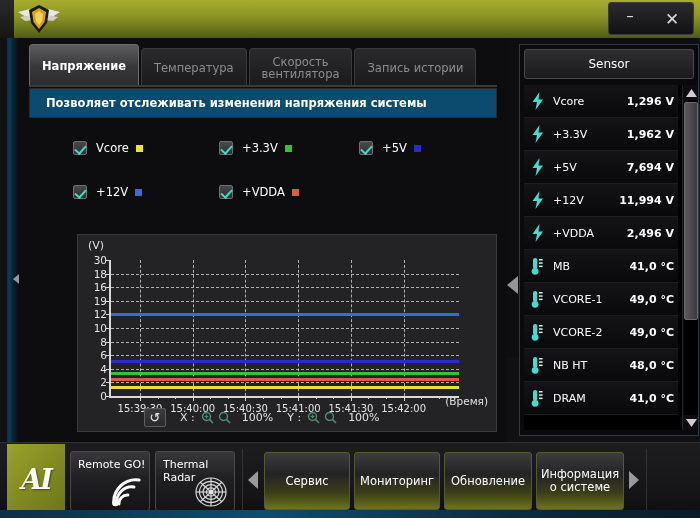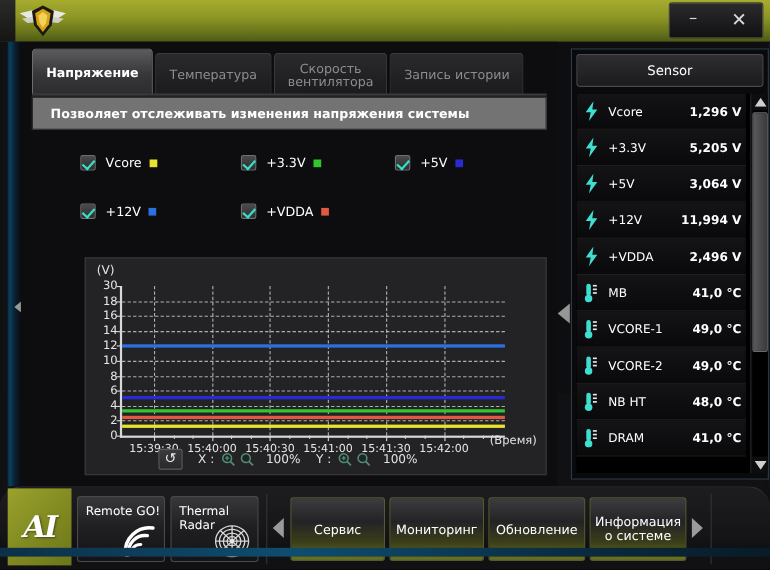--- a/index.html
+++ b/index.html
@@ -112,21 +112,21 @@
     color: #ffffff; font-weight: bold; height: 42px;
     background: linear-gradient(to bottom,#5c5c5e,#37373a 55%, #2c2c2e);
     border-color: #6d6d70;
   }
   .tab-underline {
     position:absolute; left:10px; top:47px; width:468px; height:2px;
     background:#3a3a3c;
   }
   .infobar {
     position: absolute; left: 10px; top: 50px; width: 468px; height: 30px;
-    background: #737373;
+    background: #0c4a6e;
     border: 1px solid #2a2a2c;
     display: flex; align-items: center;
     padding-left: 16px;
     font-size: 11.5px; color: #ffffff; font-weight: bold;
   }
 
   
   .legend-area {
     position: absolute; left: 10px; top: 85px; width: 468px; height: 112px;
   }
@@ -267,24 +267,23 @@
     background: #000;
   }
   .sb-thumb {
     position: absolute; left: 0; top: 2px; width: 14px; height: 218px;
     background: linear-gradient(to right,#5a5a5d,#3b3b3e);
     border: 1px solid #6a6a6d; border-radius: 2px; cursor: pointer;
   }
 
   
   .bottombar {
-    position: absolute; left: 0; top: 442px; width: 700px; height: 64px;
+    position: absolute; left: 0; top: 442px; width: 700px; height: 76px;
     background: linear-gradient(to bottom,#1d1d1f 0%,#151517 70%,#0c0c0e 100%);
     border-top: 1px solid #303032;
-    border-radius: 20px;
   }
   .ai-tile {
     position: absolute; left: 7px; top: 1px; width: 58px; height: 70px;
     background: linear-gradient(135deg,#9aa32c 0%,#848d22 45%,#6c7619 100%);
     display: flex; align-items: center; justify-content: center;
   }
   .ai-mark {
     font-family: "DejaVu Serif", serif;
     font-size: 27px; font-style: italic; font-weight: bold;
     color: #ffffff; letter-spacing: -2px;
@@ -424,21 +423,21 @@
             <div class="ytickmark" style="top: 81.6px;"></div>
             <div class="ytick" style="top: 81.6px;">8</div>
             <div class="gridline-h" style="top: 68px;"></div>
             <div class="ytickmark" style="top: 68px;"></div>
             <div class="ytick" style="top: 68px;">10</div>
             <div class="gridline-h" style="top: 54.4px;"></div>
             <div class="ytickmark" style="top: 54.4px;"></div>
             <div class="ytick" style="top: 54.4px;">12</div>
             <div class="gridline-h" style="top: 40.8px;"></div>
             <div class="ytickmark" style="top: 40.8px;"></div>
-            <div class="ytick" style="top: 40.8px;">14</div>
+            <div class="ytick" style="top: 40.8px;">19</div>
             <div class="gridline-h" style="top: 27.2px;"></div>
             <div class="ytickmark" style="top: 27.2px;"></div>
             <div class="ytick" style="top: 27.2px;">16</div>
             <div class="gridline-h" style="top: 13.6px;"></div>
             <div class="ytickmark" style="top: 13.6px;"></div>
             <div class="ytick" style="top: 13.6px;">18</div>
             <div class="ytickmark" style="top: 0px;"></div>
             <div class="ytick" style="top: 0px;">30</div>
             <div class="gridline-v" style="left: 29px;"></div>
             <div class="xtickmark" style="left: 29px;"></div>
@@ -519,28 +518,28 @@
                   <path d="M9.5 1 L2.5 11 L7 11 L5.5 19 L13 8.5 L8.5 8.5 Z" fill="#3fded0"></path>
                 </svg></span>
               <span class="sname">Vcore</span>
               <span class="sval">1,296 V</span>
             </div>
             <div class="srow">
               <span class="sicon"><svg viewBox="0 0 16 20" width="16" height="20">
                   <path d="M9.5 1 L2.5 11 L7 11 L5.5 19 L13 8.5 L8.5 8.5 Z" fill="#3fded0"></path>
                 </svg></span>
               <span class="sname">+3.3V</span>
-              <span class="sval">5,205 V</span>
+              <span class="sval">1,962 V</span>
             </div>
             <div class="srow">
               <span class="sicon"><svg viewBox="0 0 16 20" width="16" height="20">
                   <path d="M9.5 1 L2.5 11 L7 11 L5.5 19 L13 8.5 L8.5 8.5 Z" fill="#3fded0"></path>
                 </svg></span>
               <span class="sname">+5V</span>
-              <span class="sval">3,064 V</span>
+              <span class="sval">7,694 V</span>
             </div>
             <div class="srow">
               <span class="sicon"><svg viewBox="0 0 16 20" width="16" height="20">
                   <path d="M9.5 1 L2.5 11 L7 11 L5.5 19 L13 8.5 L8.5 8.5 Z" fill="#3fded0"></path>
                 </svg></span>
               <span class="sname">+12V</span>
               <span class="sval">11,994 V</span>
             </div>
             <div class="srow">
               <span class="sicon"><svg viewBox="0 0 16 20" width="16" height="20">

